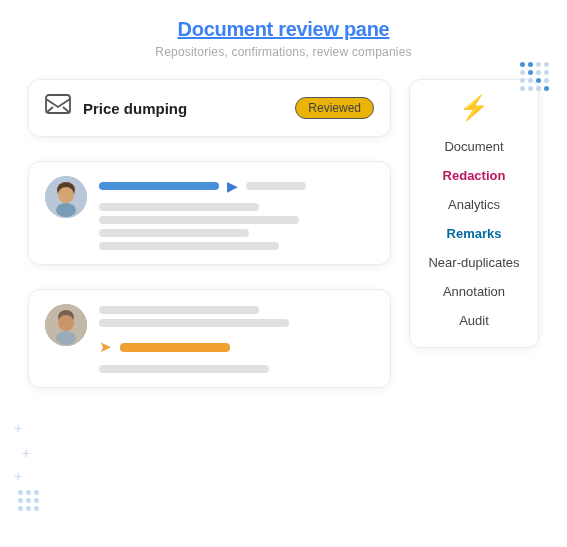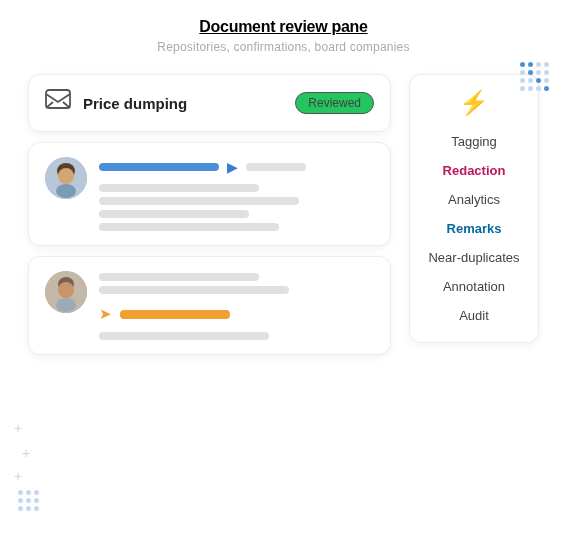--- a/index.html
+++ b/index.html
@@ -21,23 +21,23 @@
       align-items: center;
       padding-top: 18px;
     }
 
     .header {
       text-align: center;
       margin-bottom: 10px;
     }
 
     .page-title {
-      font-size: 16px;
+      font-size: 20px;
       font-weight: 700;
-      color: #000000;
+      color: #3b82f6;
       text-decoration: underline;
       letter-spacing: -0.3px;
     }
 
     .page-subtitle {
       font-size: 12px;
       color: #aaaaaa;
       margin-top: 4px;
       letter-spacing: 0.2px;
     }
@@ -48,21 +48,21 @@
       width: 100%;
       padding: 0 28px;
       gap: 18px;
       margin-top: 10px;
     }
 
     
     .left-panel {
       display: flex;
       flex-direction: column;
-      gap: 10px;
+      gap: 24px;
       flex: 1;
     }
 
     .card {
       background: #ffffff;
       border: 1.5px solid #e8edf2;
       border-radius: 12px;
       padding: 14px 16px;
       box-shadow: 0 2px 8px rgba(0,0,0,0.06);
     }
@@ -80,21 +80,21 @@
       color: #222;
       flex: 1;
     }
 
     .reviewed-badge {
       border: 1.5px solid #555;
       border-radius: 20px;
       padding: 3px 12px;
       font-size: 12px;
       color: #444;
-      background: #22c55e;
+      background: #eab308;
     }
 
     
     .card-body {
       display: flex;
       gap: 12px;
       align-items: flex-start;
     }
 
     .avatar {
@@ -293,21 +293,21 @@
       <div class="dot"></div>
     </div>
   </div>
 
   <div class="plus-sign" style="top: 420px; left: 14px;">+</div>
   <div class="plus-sign" style="top: 445px; left: 22px;">+</div>
   <div class="plus-sign" style="top: 468px; left: 14px;">+</div>
 
   <div class="header">
     <h1 class="page-title">Document review pane</h1>
-    <p class="page-subtitle">Repositories, confirmations, board companies</p>
+    <p class="page-subtitle">Repositories, confirmations, review companies</p>
   </div>
 
   <div class="main-content">
 
     <div class="left-panel">
 
       <div class="card">
         <div class="card-top">
           <span style="font-size:22px; color:#555;">
             <svg width="26" height="22" viewBox="0 0 26 22" fill="none" xmlns="http://www.w3.org/2000/svg">
@@ -374,21 +374,21 @@
             </div>
             <div class="bar" style="width:170px; margin-top:4px;"></div>
           </div>
         </div>
       </div>
 
     </div>
 
     <div class="right-panel">
       <div class="lightning-icon">⚡</div>
-      <div class="nav-item">Tagging</div>
+      <div class="nav-item">Document</div>
       <div class="nav-item active-orange">Redaction</div>
       <div class="nav-item">Analytics</div>
       <div class="nav-item active-blue">Remarks</div>
       <div class="nav-item">Near-duplicates</div>
       <div class="nav-item">Annotation</div>
       <div class="nav-item">Audit</div>
     </div>
 
   </div>
 </div>

